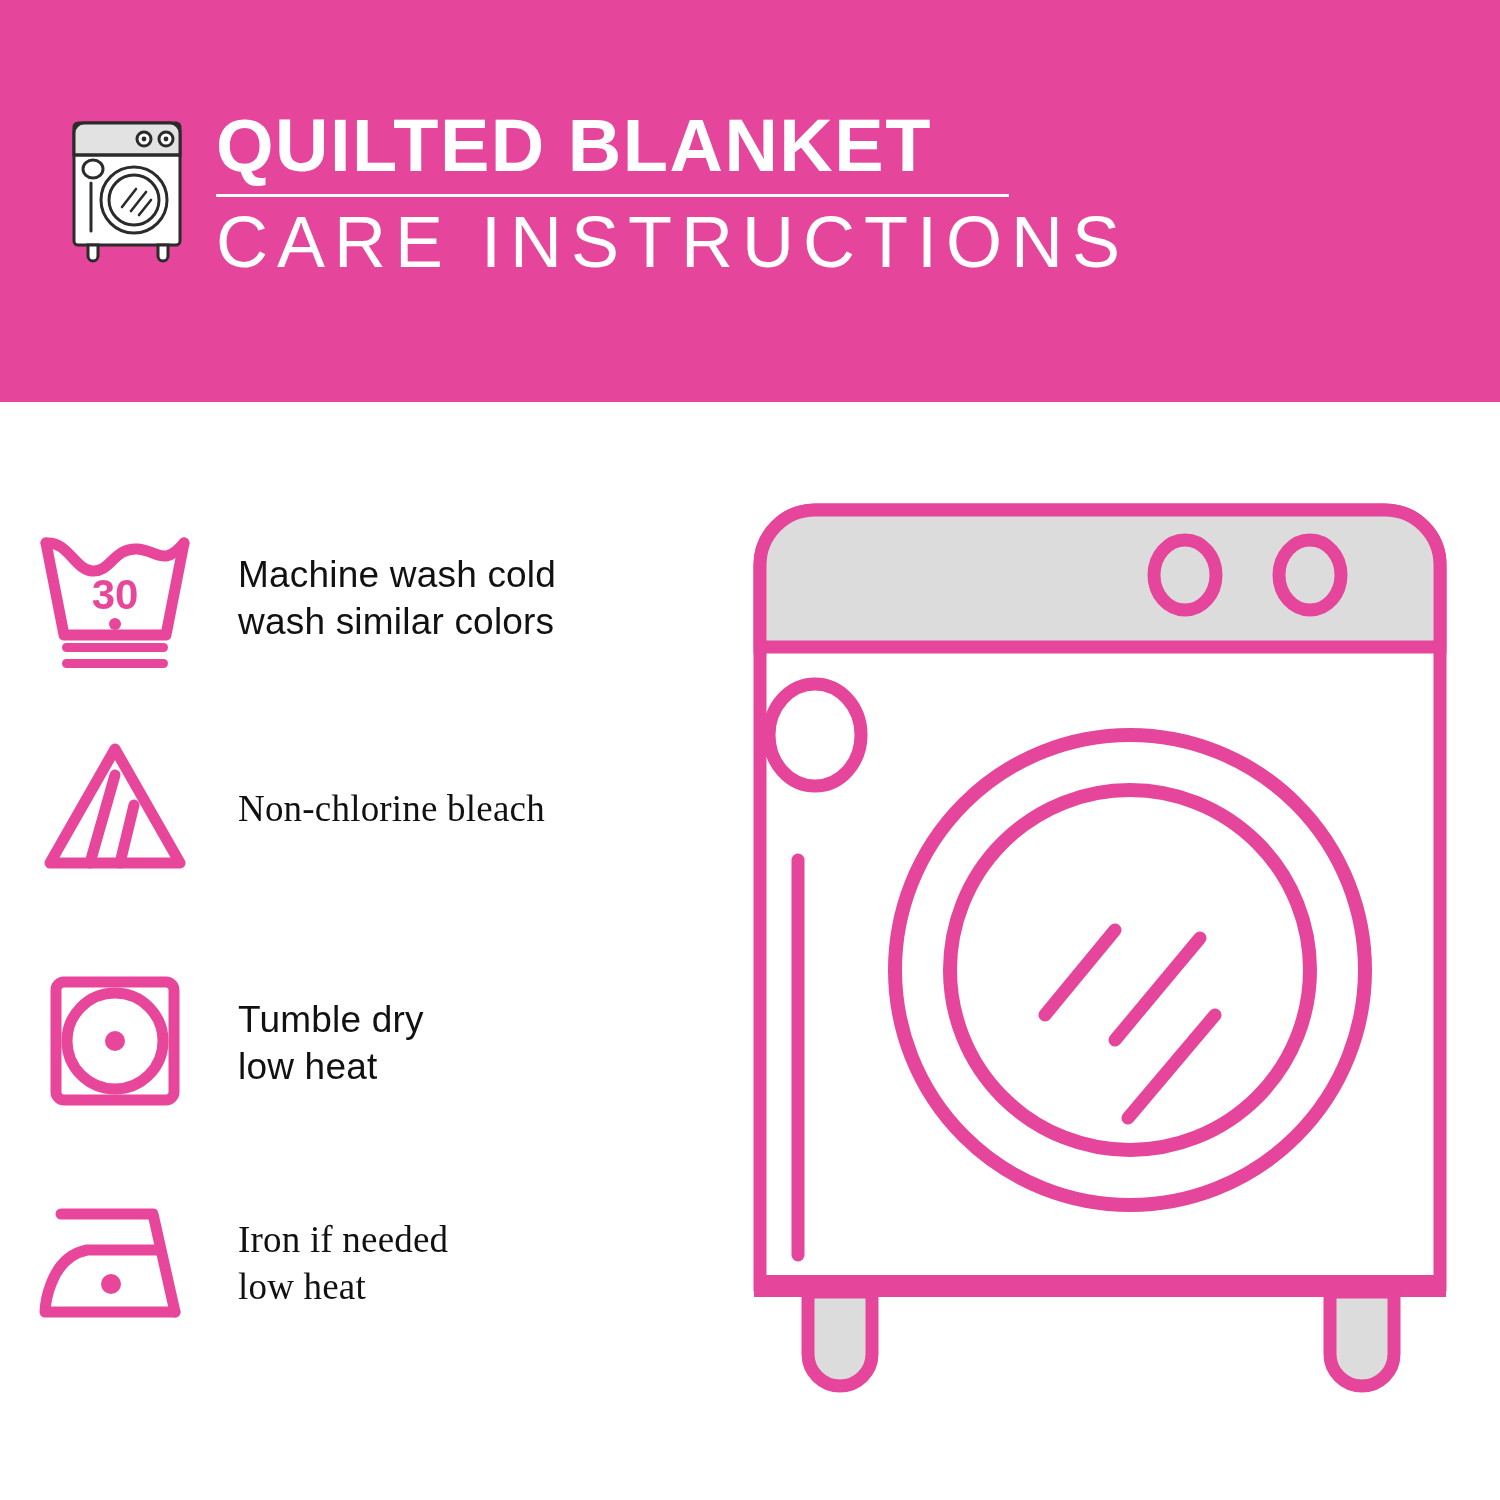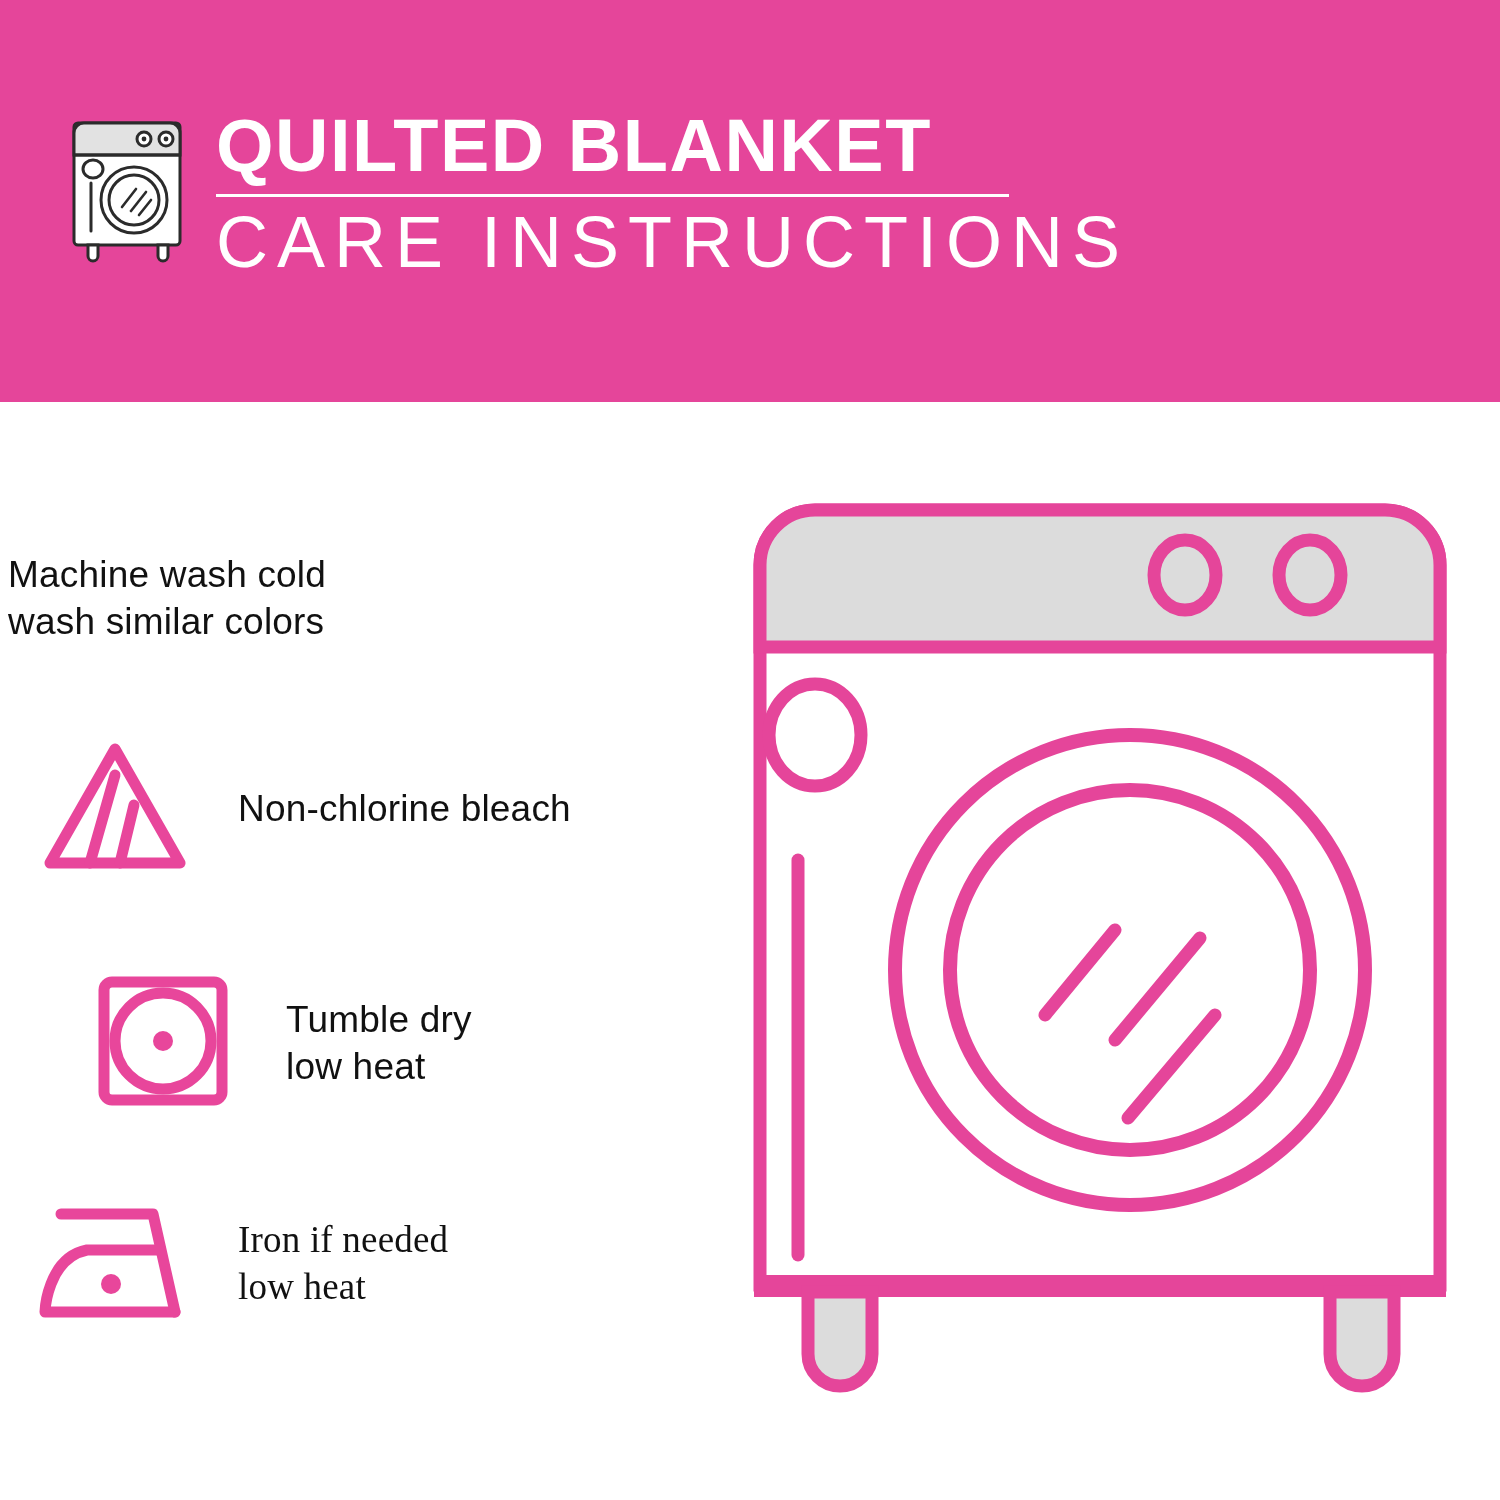--- a/index.html
+++ b/index.html
@@ -70,22 +70,22 @@
     height: 1142px;
   }
   .care-row {
     position: absolute;
     left: 0;
     width: 720px;
     display: flex;
     align-items: center;
   }
   .care-row-0 { top: 150px;  height: 180px; }
-  .care-row-1 { top: 370px;  height: 160px; }
-  .care-row-2 { top: 600px;  height: 170px; padding-left: 48px; }
+  .care-row-1 { top: 370px;  height: 160px; font-family: Liberation Serif, serif; }
+  .care-row-2 { top: 600px;  height: 170px; }
   .care-row-3 { top: 820px;  height: 170px; font-family: Liberation Serif, serif; }
 
   .care-symbol {
     width: 230px;
     min-width: 230px;
     display: flex;
     align-items: center;
     justify-content: center;
   }
   .care-text {
@@ -142,20 +142,34 @@
     <div class="title-main">QUILTED BLANKET</div>
     <div class="title-divider"></div>
     <div class="title-sub">CARE INSTRUCTIONS</div>
   </div>
 
 </div>
 
 <div class="care-list">
 
   <div class="care-row care-row-0">
+    <div class="care-symbol">
+      <svg viewBox="0 0 170 150" width="170" height="150">
+
+        <path d="M16 20 L34 112 H136 L154 20" fill="none" stroke="#e8469b" stroke-width="11" stroke-linecap="round" stroke-linejoin="round"></path>
+        <path d="M16 20 C38 18 44 46 62 48 C80 50 84 24 108 26 C128 28 134 44 154 20" fill="none" stroke="#e8469b" stroke-width="11" stroke-linecap="round" stroke-linejoin="round"></path>
+
+        <text x="85" y="86" font-family="'Liberation Sans', sans-serif" font-size="42" font-weight="bold" fill="#e8469b" text-anchor="middle">30</text>
+
+        <circle cx="85" cy="101" r="6" fill="#e8469b"></circle>
+
+        <rect x="32" y="120" width="106" height="9" rx="4.5" fill="#e8469b"></rect>
+        <rect x="32" y="136" width="106" height="9" rx="4.5" fill="#e8469b"></rect>
+      </svg>
+    </div>
     <div class="care-text">
       <div>Machine wash cold</div>
       <div>wash similar colors</div>
     </div>
   </div>
 
   <div class="care-row care-row-1">
     <div class="care-symbol">
       <svg viewBox="0 0 170 150" width="170" height="150">
         <path d="M85 16 L150 130 H20 Z" fill="none" stroke="#e8469b" stroke-width="11" stroke-linecap="round" stroke-linejoin="round"></path>

